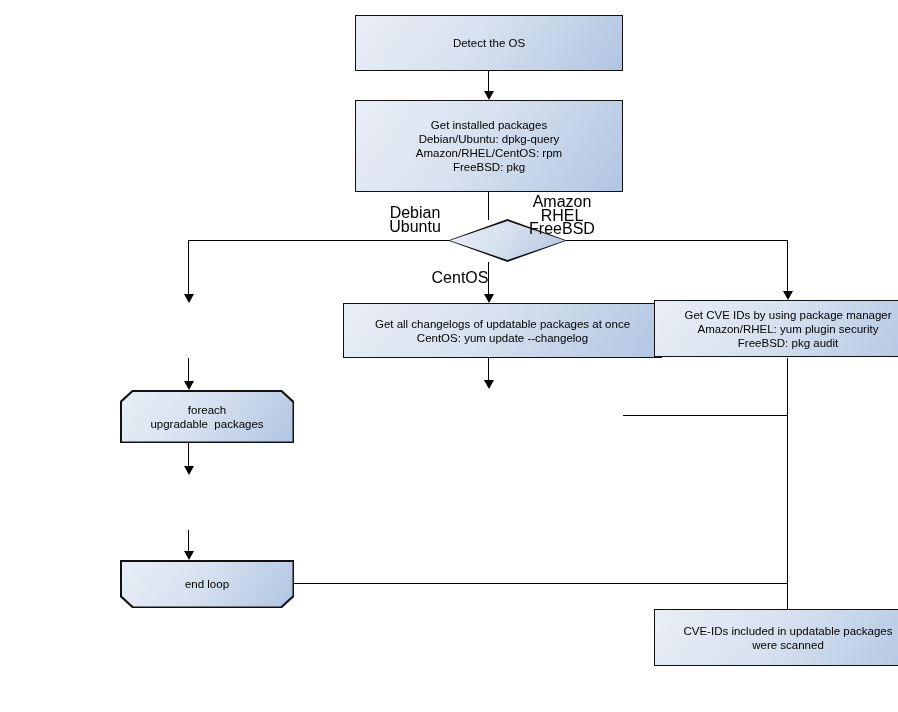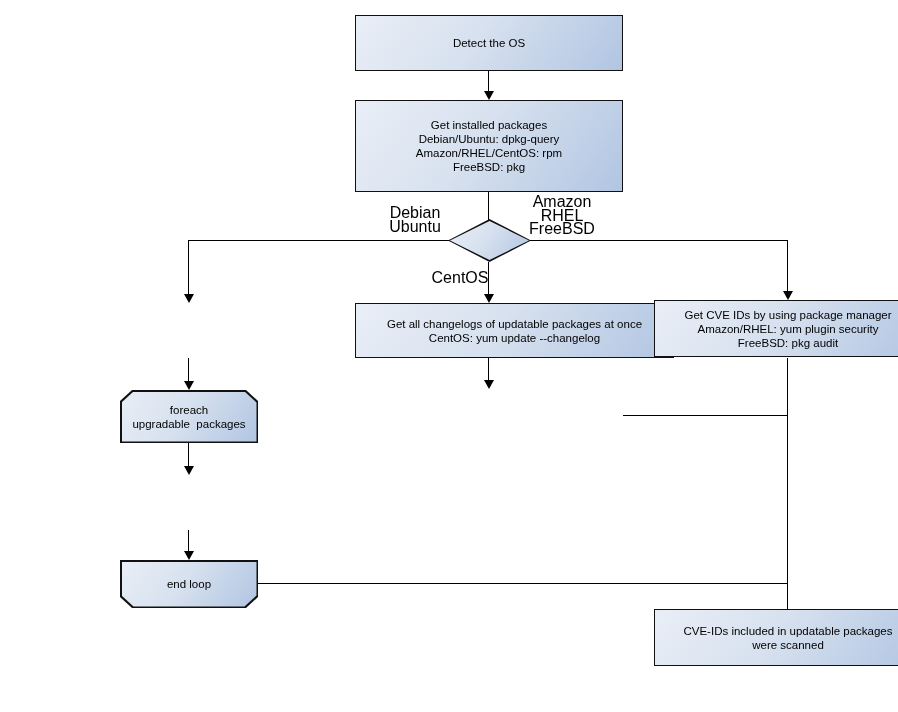--- a/index.html
+++ b/index.html
@@ -17,21 +17,21 @@
     color:var(--text);overflow:hidden;margin-left:40px;
   }
   .node{
     position:absolute;box-sizing:border-box;
     display:flex;align-items:center;justify-content:center;
     background:linear-gradient(125deg,var(--fill-light) 0%,var(--fill-mid) 45%,var(--fill-dark) 100%);
     border:1px solid var(--border);
     font-size:11.5px;line-height:14px;text-align:center;
   }
   .node span{white-space:pre;}
-  .shape{position:absolute;}
+  .shape{position:absolute;padding-left:36px;}
   .shape-border{position:absolute;inset:0;background:var(--border);}
   .shape-fill{
     position:absolute;inset:1.5px;
     background:linear-gradient(125deg,var(--fill-light) 0%,var(--fill-mid) 45%,var(--fill-dark) 100%);
   }
   .shape-text{
     position:absolute;inset:0;display:flex;align-items:center;justify-content:center;
     font-size:11.5px;line-height:14px;text-align:center;
   }
   .shape-text span{white-space:pre;}
@@ -94,21 +94,21 @@
   </div>
 
   <div class="node" style="left:315px;top:100px;width:268px;height:92px">
     <span>Get installed packages
 Debian/Ubuntu: dpkg-query
 Amazon/RHEL/CentOS: rpm
 FreeBSD: pkg</span>
   </div>
 
 
-  <div class="node" style="left:315px;top:303px;width:319px;height:55px">
+  <div class="node" style="left:303px;top:303px;width:319px;height:55px">
     <span>Get all changelogs of updatable packages at once
 CentOS: yum update --changelog</span>
   </div>
 
   <div class="node" style="left:614px;top:300px;width:268px;height:57px">
     <span>Get CVE IDs by using package manager
 Amazon/RHEL: yum plugin security
 FreeBSD: pkg audit</span>
   </div>
 

